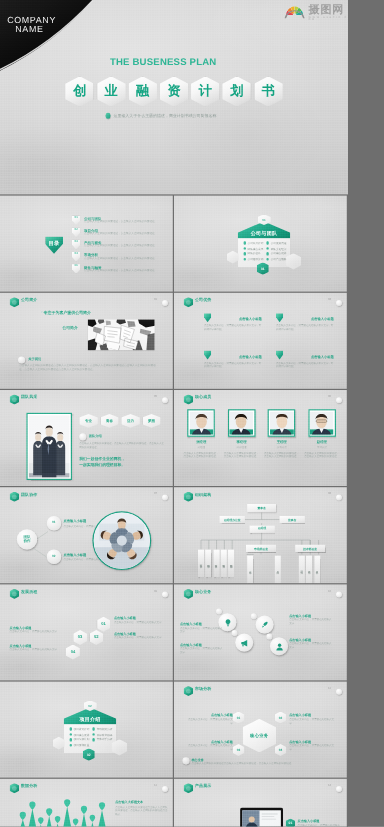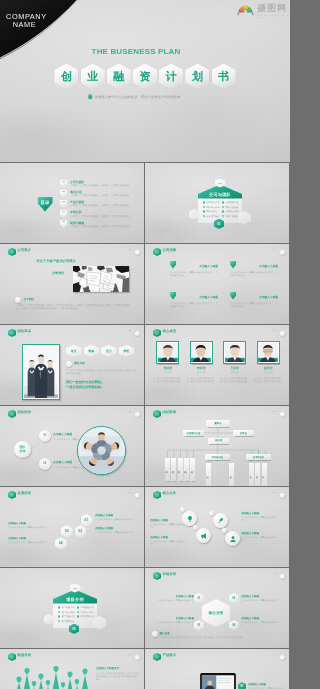--- a/index.html
+++ b/index.html
@@ -43,21 +43,21 @@
   .hexbig span{color:#14a482;font-size:11px;font-weight:700;line-height:1;}
   .tp-sub{position:absolute;left:0;top:94.2px;width:268px;text-align:center;
     color:#8d9c97;font-size:3.3px;letter-spacing:0;white-space:nowrap;}
   .tp-sub i{display:inline-block;width:4.4px;height:4.4px;border-radius:50%;
     background:linear-gradient(140deg,#5fd0b0,#189a7c);margin-right:2.5px;vertical-align:-.9px;
     box-shadow:.3px .5px .6px rgba(90,90,90,.45);}
 
   
   .wm-logo{position:absolute;left:237px;top:4.2px;opacity:.95;z-index:70;}
   .wm-txt{position:absolute;left:257px;top:4.2px;font-size:9.2px;color:#a0a0a0;
-      font-weight:400;letter-spacing:.8px;line-height:9.6px;z-index:70;}
+      font-weight:700;letter-spacing:.8px;line-height:9.6px;z-index:70;}
   .wm-sub{position:absolute;left:257px;top:14.2px;font-size:2.1px;color:#aeaeae;
       letter-spacing:.45px;z-index:70;}
 
   
   .hd{position:absolute;left:8px;top:2.5px;right:4px;height:10px;z-index:5;}
   .hd .hex{position:absolute;left:0;top:1px;width:8px;height:8.6px;
     clip-path:polygon(50% 0,100% 25%,100% 75%,50% 100%,0 75%,0 25%);
     background:linear-gradient(140deg,#6fdcbb 0%,#25ab89 50%,#0c8468 100%);
     filter:drop-shadow(0.4px .6px .6px rgba(70,70,70,.5));}
   .hd .hex::after{content:"";position:absolute;left:2px;top:2.4px;width:4px;height:3.8px;

